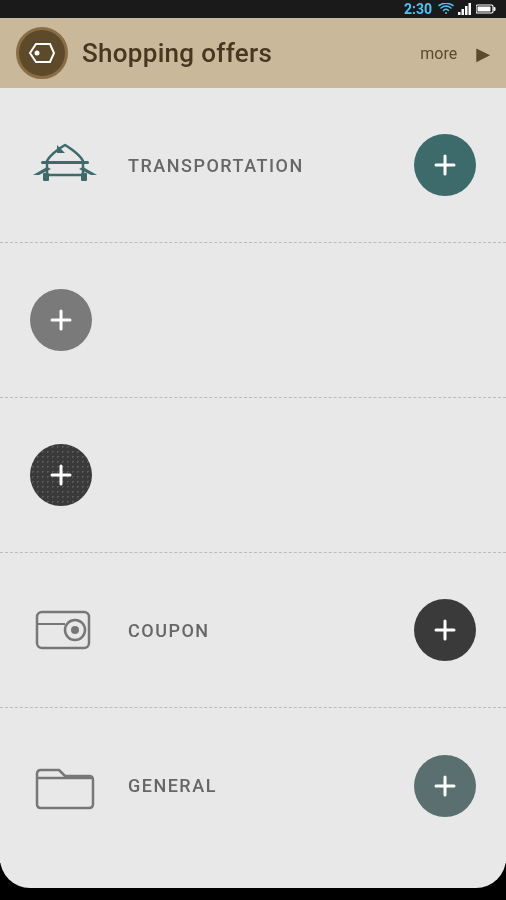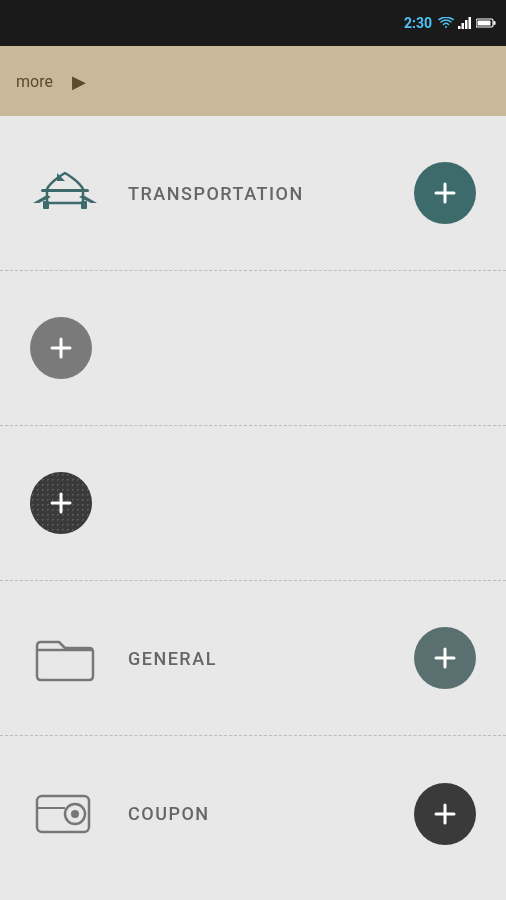--- a/index.html
+++ b/index.html
@@ -8,21 +8,21 @@
       width: 506px;
       height: 900px;
       overflow: hidden;
       font-family: 'Roboto', Arial, sans-serif;
       background: #000;
     }
 
     
     .status-bar {
       width: 506px;
-      height: 46px;
+      height: 18px;
       background: #1a1a1a;
       display: flex;
       align-items: center;
       justify-content: flex-end;
       padding-right: 10px;
       gap: 6px;
     }
     .status-bar-time {
       color: #4fc3f7;
       font-size: 14px;
@@ -78,20 +78,21 @@
       color: #5c4a2a;
     }
 
     
     .content {
       width: 506px;
       height: 800px;
       background: #e8e8e8;
       display: flex;
       flex-direction: column;
+      border-radius: 30px;
     }
 
     
     .category-row {
       width: 100%;
       height: 155px;
       display: flex;
       align-items: center;
       padding: 0 30px;
       justify-content: space-between;
@@ -174,20 +175,29 @@
 
     <svg width="20" height="12" viewBox="0 0 20 12">
       <rect x="0" y="2" width="17" height="8" rx="1.5" fill="none" stroke="#fff" stroke-width="1.2"></rect>
       <rect x="17.5" y="4" width="2" height="4" rx="1" fill="#fff"></rect>
       <rect x="1.5" y="3.5" width="13" height="5" rx="0.5" fill="#fff"></rect>
     </svg>
   </div>
 </div>
 
 <div class="header">
+  <div class="header-left">
+    <div class="logo-circle">
+      <svg width="28" height="22" viewBox="0 0 28 22">
+        <path d="M2 11 L8 2 L22 2 L26 11 L22 20 L8 20 Z" fill="none" stroke="#fff" stroke-width="2"></path>
+        <circle cx="9" cy="11" r="2.5" fill="#fff"></circle>
+      </svg>
+    </div>
+    <span class="header-title">Shopping offers</span>
+  </div>
   <div class="header-more">
     <span>more</span>
     <span class="header-more-arrow">▶</span>
   </div>
 </div>
 
 <div class="content">
 
   <div class="category-row">
     <div class="category-left">
@@ -230,52 +240,52 @@
         <line x1="5" y1="14" x2="23" y2="14" stroke="#fff" stroke-width="3" stroke-linecap="round"></line>
       </svg>
     </div>
   </div>
 
   <div class="category-row">
     <div class="category-left">
       <div class="category-icon">
         <svg width="68" height="56" viewBox="0 0 68 56">
 
+          <rect x="6" y="10" width="52" height="36" rx="5" fill="none" stroke="#777" stroke-width="2.5"></rect>
+
+          <circle cx="44" cy="28" r="10" fill="none" stroke="#777" stroke-width="2.5"></circle>
+
+          <circle cx="44" cy="28" r="4" fill="#777"></circle>
+
+          <line x1="6" y1="22" x2="34" y2="22" stroke="#777" stroke-width="2"></line>
+        </svg>
+      </div>
+      <span class="category-label">COUPON</span>
+    </div>
+    <div class="add-btn add-btn-dark">
+      <svg width="28" height="28" viewBox="0 0 28 28">
+        <line x1="14" y1="5" x2="14" y2="23" stroke="#fff" stroke-width="3" stroke-linecap="round"></line>
+        <line x1="5" y1="14" x2="23" y2="14" stroke="#fff" stroke-width="3" stroke-linecap="round"></line>
+      </svg>
+    </div>
+  </div>
+
+  <div class="category-row">
+    <div class="category-left">
+      <div class="category-icon">
+        <svg width="68" height="56" viewBox="0 0 68 56">
+
           <path d="M6 20 L6 46 Q6 50 10 50 L58 50 Q62 50 62 46 L62 22 Q62 18 58 18 L34 18 L28 12 L10 12 Q6 12 6 16 Z" fill="none" stroke="#777" stroke-width="2.5" stroke-linejoin="round"></path>
 
           <path d="M6 20 L62 20" fill="none" stroke="#777" stroke-width="2.5"></path>
         </svg>
       </div>
       <span class="category-label">GENERAL</span>
     </div>
     <div class="add-btn" style="background:#5a7070;">
       <svg width="28" height="28" viewBox="0 0 28 28">
         <line x1="14" y1="5" x2="14" y2="23" stroke="#fff" stroke-width="3" stroke-linecap="round"></line>
         <line x1="5" y1="14" x2="23" y2="14" stroke="#fff" stroke-width="3" stroke-linecap="round"></line>
       </svg>
     </div>
   </div>
 
-  <div class="category-row">
-    <div class="category-left">
-      <div class="category-icon">
-        <svg width="68" height="56" viewBox="0 0 68 56">
-
-          <rect x="6" y="10" width="52" height="36" rx="5" fill="none" stroke="#777" stroke-width="2.5"></rect>
-
-          <circle cx="44" cy="28" r="10" fill="none" stroke="#777" stroke-width="2.5"></circle>
-
-          <circle cx="44" cy="28" r="4" fill="#777"></circle>
-
-          <line x1="6" y1="22" x2="34" y2="22" stroke="#777" stroke-width="2"></line>
-        </svg>
-      </div>
-      <span class="category-label">COUPON</span>
-    </div>
-    <div class="add-btn add-btn-dark">
-      <svg width="28" height="28" viewBox="0 0 28 28">
-        <line x1="14" y1="5" x2="14" y2="23" stroke="#fff" stroke-width="3" stroke-linecap="round"></line>
-        <line x1="5" y1="14" x2="23" y2="14" stroke="#fff" stroke-width="3" stroke-linecap="round"></line>
-      </svg>
-    </div>
-  </div>
-
 </div>
 
 </body></html>

